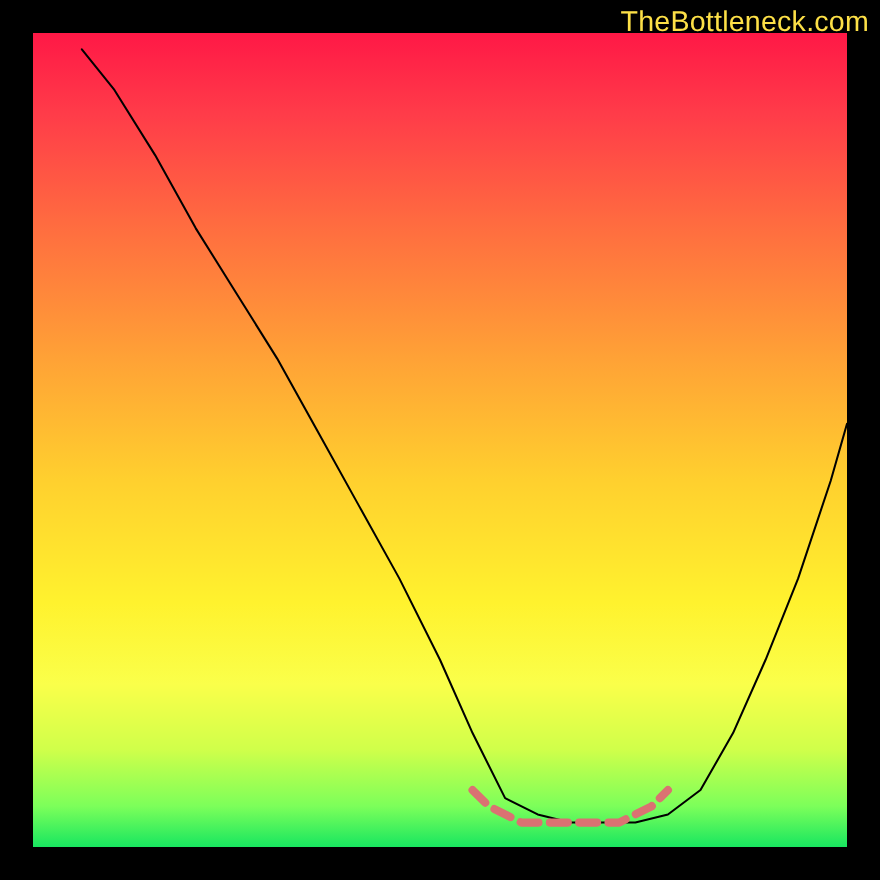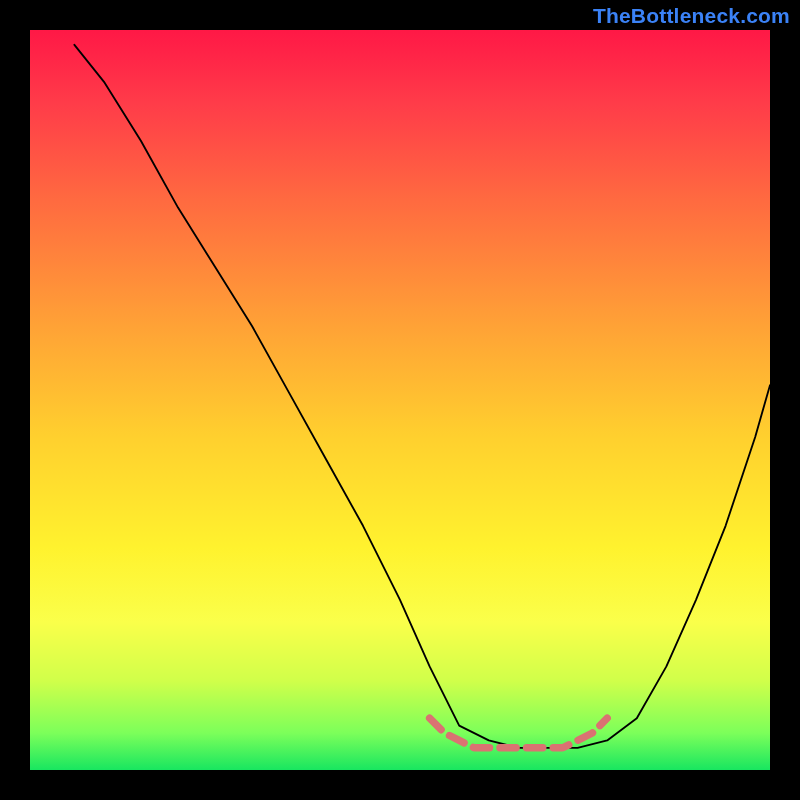--- a/index.html
+++ b/index.html
@@ -26,23 +26,23 @@
       #faff4a 80%,
       #d0ff4a 88%,
       #7cff5a 95%,
       #18e660 100%);
   }
   .watermark {
     position: absolute;
     top: 4px;
     right: 10px;
     font-family: Arial, Helvetica, sans-serif;
-    font-size: 21px;
-    font-weight: 700;
-    color: #3b82f6;
+    font-size: 26px;
+    font-weight: 400;
+    color: #fde047;
     letter-spacing: 0.2px;
   }
   svg.curve {
     position: absolute;
     left: 0;
     top: 0;
     width: 740px;
     height: 740px;
   }
 </style>

